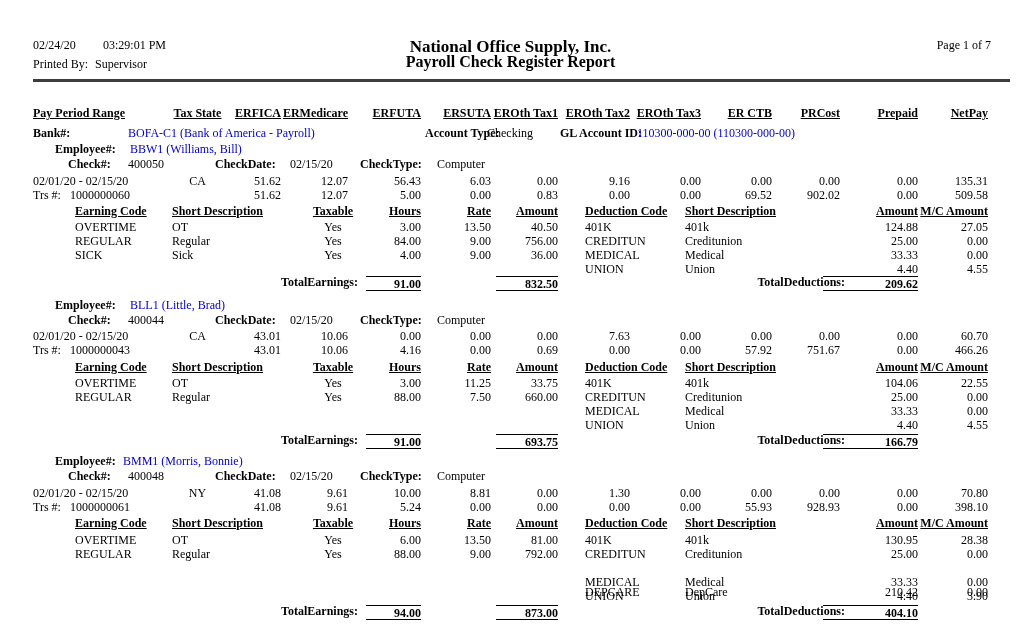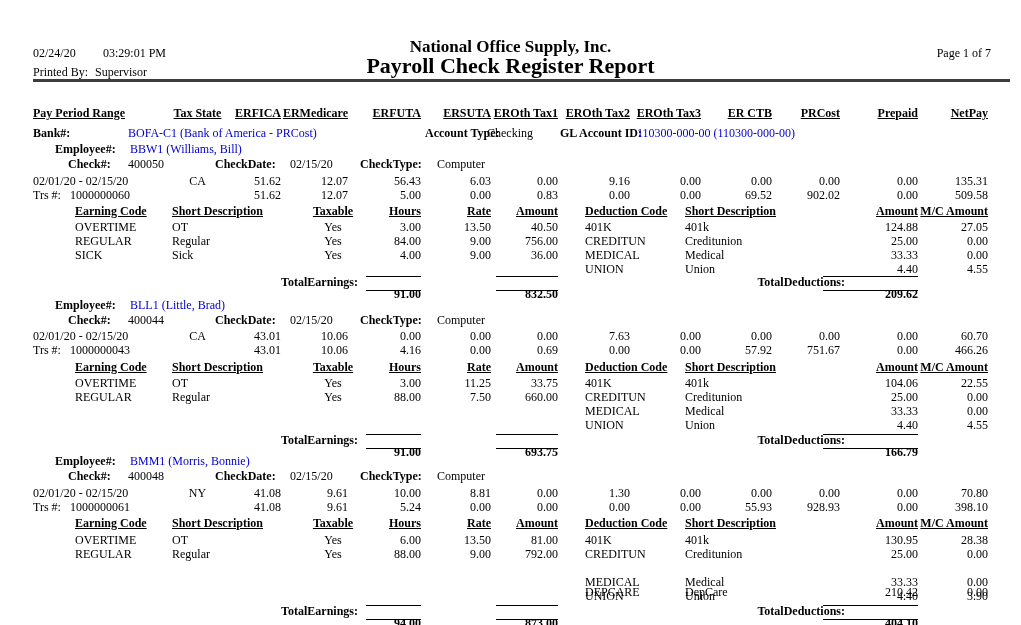--- a/index.html
+++ b/index.html
@@ -7,54 +7,54 @@
   .page {
     position: relative;
     width: 1021px;
     height: 625px;
     background: #ffffff;
     font-family: "Liberation Serif", "DejaVu Serif", serif;
     font-size: 12px;
     color: #000;
     overflow: hidden;
   }
-  .abs { position:absolute; white-space:nowrap;margin-top:8px; }
+  .abs { position:absolute; white-space:nowrap; }
   .r { position:absolute; left:33px; width:955px; height:13px; line-height:13px; font-size:12px; }
   .r span { position:absolute; top:0; white-space:nowrap; }
   .b { font-weight:700; }
   .u { text-decoration:underline; }
   .blue { color:#0000cc; }
   
   .rc2{right:707px}.rc3{right:640px}.rc4{right:567px}.rc5{right:497px}.rc6{right:430px}
   .rc7{right:358px}.rc8{right:287px}.rc9{right:216px}.rc10{right:148px}.rc11{right:70px}.rc12{right:0}
   .state { left:127px; width:75px; text-align:center; }
   
   .ecode{left:42px}.edesc{left:139px}
   .etax{left:270px;width:60px;text-align:center}
   .dcode{left:552px}.ddesc{left:652px}
   .tval {
     font-weight:700; text-align:right;
     border-top:1px solid #000; border-bottom:1px solid #000;
-    padding-top:11px; height:15px;
+    padding-top:1px; height:15px;
   }
   .rule-thick { position:absolute; left:33px; width:977px; height:3px; background:#3d3d3d; }
   .title { position:absolute; left:0; width:100%; text-align:center; font-weight:700; }
 </style>
 </head>
 <body>
 
 <div class="page">
 
   <span class="abs" style="left:33px;top:38px">02/24/20</span>
   <span class="abs" style="left:103px;top:38px">03:29:01 PM</span>
   <div class="title" style="top:37px;font-size:17px">National Office Supply, Inc.</div>
   <span class="abs" style="right:30px;top:38px">Page 1 of 7</span>
   <span class="abs" style="left:33px;top:57px">Printed By:</span>
   <span class="abs" style="left:95px;top:57px">Supervisor</span>
-  <div class="title" style="top:53px;font-size:22px">Payroll Check Register Report</div>
+  <div class="title" style="top:53px;font-size:16px">Payroll Check Register Report</div>
   <div class="rule-thick" style="top:79px"></div>
 
 
   <div class="r b" style="top:107px">
     <span class="u" style="left:0">Pay Period Range</span>
     <span class="state"><span class="u" style="position:static">Tax State</span></span>
     <span class="u rc2">ERFICA</span>
     <span class="u rc3">ERMedicare</span>
     <span class="u rc4">ERFUTA</span>
     <span class="u rc5">ERSUTA</span>
@@ -62,21 +62,21 @@
     <span class="u rc7">EROth Tax2</span>
     <span class="u rc8">EROth Tax3</span>
     <span class="u rc9">ER CTB</span>
     <span class="u rc10">PRCost</span>
     <span class="u rc11">Prepaid</span>
     <span class="u rc12">NetPay</span>
   </div>
 
   <div class="r" style="top:127px">
     <span class="b" style="left:0">Bank#:</span>
-    <span class="blue" style="left:95px">BOFA-C1 (Bank of America - PRCost)</span>
+    <span class="blue" style="left:95px">BOFA-C1 (Bank of America - Payroll)</span>
     <span class="b" style="left:392px">Account Type:</span>
     <span style="left:454px">Checking</span>
     <span class="b" style="left:527px">GL Account ID:</span>
     <span class="blue" style="left:604px">110300-000-00 (110300-000-00)</span>
   </div>
 
   <div class="r" style="top:143px">
     <span class="b" style="left:22px">Employee#:</span>
     <span class="blue" style="left:97px">BBW1 (Williams, Bill)</span>
   </div>
@@ -273,21 +273,21 @@
   <div class="r" style="top:434px;height:16px">
     <span class="b" style="right:630px">TotalEarnings:</span>
     <span class="tval" style="right:567px;width:55px">91.00</span>
     <span class="tval" style="right:430px;width:62px">693.75</span>
     <span class="b" style="right:143px">TotalDeductions:</span>
     <span class="tval" style="right:70px;width:95px">166.79</span>
   </div>
 
   <div class="r" style="top:455px">
     <span class="b" style="left:22px">Employee#:</span>
-    <span class="blue" style="left:97px">BMM1 (Morris, Bonnie)</span>
+    <span class="blue" style="left:90px">BMM1 (Morris, Bonnie)</span>
   </div>
   <div class="r" style="top:470px">
     <span class="b" style="left:35px">Check#:</span>
     <span style="left:95px">400048</span>
     <span class="b" style="left:182px">CheckDate:</span>
     <span style="left:257px">02/15/20</span>
     <span class="b" style="left:327px">CheckType:</span>
     <span style="left:404px">Computer</span>
   </div>
   <div class="r" style="top:487px">

